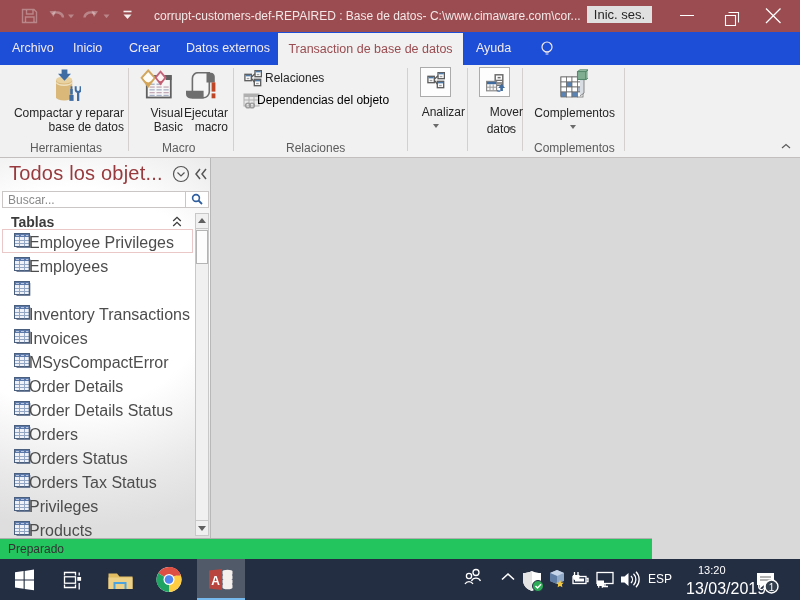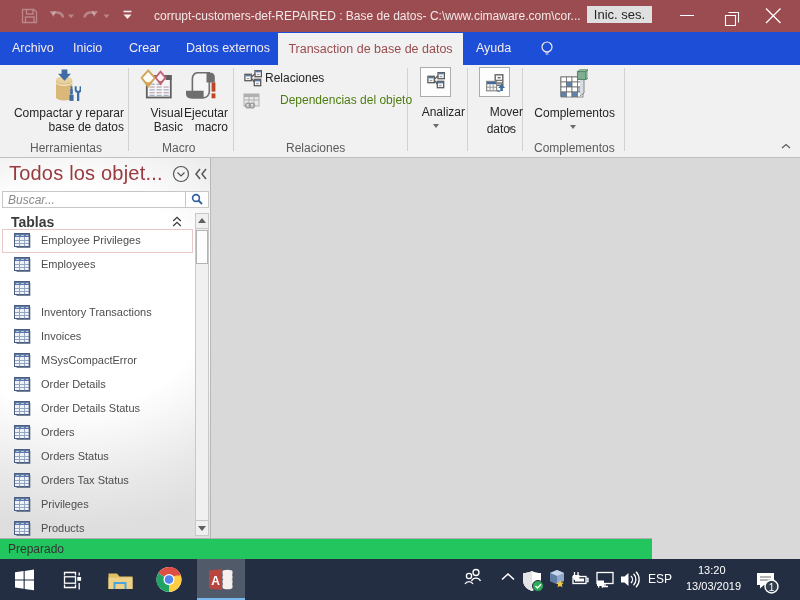--- a/index.html
+++ b/index.html
@@ -24,26 +24,26 @@
 .glabel { position:absolute; top:76px; font-size:12px; color:#5c5c5c; text-align:left; white-space:nowrap; }
 .btxt { position:absolute; font-size:12px; color:#262626; text-align:right; white-space:nowrap; }
 .dd { position:absolute; width:0; height:0; border-left:3.5px solid transparent; border-right:3.5px solid transparent; border-top:4px solid #6a6a6a; }
 
 
 #navpane { position:absolute; left:0; top:158px; width:211px; height:380px;
   background:radial-gradient(ellipse 280px 230px at 75px 140px, #ffffff 0%, #ffffff 48%, #e9e9e9 80%, #dedede 100%);
   border-right:1px solid #b8b8b8; }
 #nav-title { position:absolute; left:9px; top:4px; font-size:20px; color:#983a3e; letter-spacing:0.2px; }
 #nav-search { position:absolute; left:2px; top:33px; width:207px; height:17px; background:#fff; border:1px solid #cbc6c6; }
-#nav-search span { position:absolute; left:5px; top:1px; font-size:12px; font-style:italic; color:#8a8a8a; }
+#nav-search span { position:absolute; left:5px; top:1px; font-size:12px; color:#8a8a8a; }
 #nav-search .mag { position:absolute; right:0; top:0; width:23px; height:15px; border-left:1px solid #cbc6c6; }
 #tablas-hdr { position:absolute; left:11px; top:56px; font-size:14px; font-weight:bold; color:#3b3b3b; }
 .navrow { position:absolute; left:0; width:195px; height:24px; }
 .navrow .ticon { position:absolute; left:14px; top:4px; }
-.navrow .ntext { position:absolute; left:41px; top:5px; font-size:11px; color:#4d4d4d; white-space:nowrap; }
+.navrow .ntext { position:absolute; left:29px; top:5px; font-size:16px; color:#4d4d4d; white-space:nowrap; }
 #sel-row { position:absolute; left:2px; top:71px; width:191px; height:24px; background:#fff; border:1px solid #eac8c8; }
 
 
 #nav-sb { position:absolute; left:195px; top:55px; width:14px; height:323px; background:#f0f0f0; border:1px solid #c8c8c8; }
 .sb-btn { position:absolute; left:0; width:12px; height:15px; background:#f0f0f0; }
 #nav-thumb { position:absolute; left:0px; top:16px; width:12px; height:34px; background:#fdfdfd; border:1px solid #b4b4b4; }
 
 
 #statusbar { position:absolute; left:0; top:538px; width:652px; height:21px; background:#22c55e; border-top:1px solid #aeaeae; }
 #statusbar span { position:absolute; left:8px; top:3px; font-size:12px; color:#333; }
@@ -172,21 +172,21 @@
         <path d="M7.6 7 L11 3.8 M7.6 8.6 L10.3 12" stroke="#5a5a5a" stroke-width="1.3" fill="none"></path>
       </svg>
     <div class="btxt" style="left:265px;top:6px;text-align:left">Relaciones</div>
     <svg id="ic-dep" style="position:absolute;left:243px;top:28px" width="18" height="16" viewBox="0 0 18 16">
         <rect x="1" y="1" width="15" height="12" fill="#e8e8e8" stroke="#b0b0b0"></rect>
         <rect x="1" y="1" width="15" height="3" fill="#b0b0b0"></rect>
         <path d="M1 7 h15 M6 4 v9 M11 4 v9" stroke="#b0b0b0" fill="none"></path>
         <circle cx="5" cy="12.5" r="2.4" fill="none" stroke="#9a9a9a" stroke-width="1.4"></circle>
         <circle cx="9" cy="12.5" r="2.4" fill="none" stroke="#9a9a9a" stroke-width="1.4"></circle>
       </svg>
-    <div class="btxt" style="left:280px;top:28px;text-align:center;color:#4d7c0f">Dependencias del objeto</div>
+    <div class="btxt" style="left:257px;top:28px;text-align:center;color:#000000">Dependencias del objeto</div>
 
     <div style="position:absolute;left:420px;top:2px;width:31px;height:30px;border:1px solid #ababab;background:#fdfdfd"></div>
     <svg id="ic-ana" style="position:absolute;left:427px;top:7px" width="18" height="17" viewBox="0 0 18 17">
         <rect x="0.9" y="4.3" width="6.4" height="6.4" fill="#fbfbfb" stroke="#5a5a5a" stroke-width="1.3"></rect>
         <rect x="1.55" y="4.95" width="5.1" height="1.4" fill="#4f7aa6"></rect>
         <rect x="2.7" y="7.9" width="2.6" height="1.3" fill="#a0a0a0"></rect>
         <rect x="11" y="0.3" width="6.4" height="6.4" fill="#fbfbfb" stroke="#5a5a5a" stroke-width="1.3"></rect>
         <rect x="11.65" y="0.95" width="5.1" height="1.4" fill="#4f7aa6"></rect>
         <rect x="12.8" y="3.9" width="2.6" height="1.3" fill="#a0a0a0"></rect>
         <rect x="10.3" y="9.3" width="6.4" height="6.4" fill="#fbfbfb" stroke="#5a5a5a" stroke-width="1.3"></rect>
@@ -490,16 +490,16 @@
           <path d="M633.5 14.8 a8 8 0 0 1 0 11.4"></path>
           <path d="M636 12.8 a11 11 0 0 1 0 15.4"></path>
         </g>
         <path d="M757 14 h17 v12 h-10 l-4 3.5 v-3.5 h-3 Z" fill="#fff"></path>
         <path d="M760 18 h11 M760 21 h11" stroke="#9a9a9a" stroke-width="1.3"></path>
         <circle cx="771.5" cy="27.5" r="6.5" fill="#35404f" stroke="#fff" stroke-width="1.4"></circle>
         <text x="771.5" y="31.5" font-family="Liberation Sans" font-size="10" fill="#fff" text-anchor="middle">1</text>
       </svg>
     <div class="tray-txt" style="left:648px;top:13px">ESP</div>
     <div class="tray-txt" style="left:698px;top:5px;font-size:11px">13:20</div>
-    <div class="tray-txt" style="left:686px;top:21px;font-size:11px">13/03/2019</div>
+    <div class="tray-txt" style="left:686px;top:21px;font-size:16px">13/03/2019</div>
   </div>
 
 </div>
 
 </body></html>

